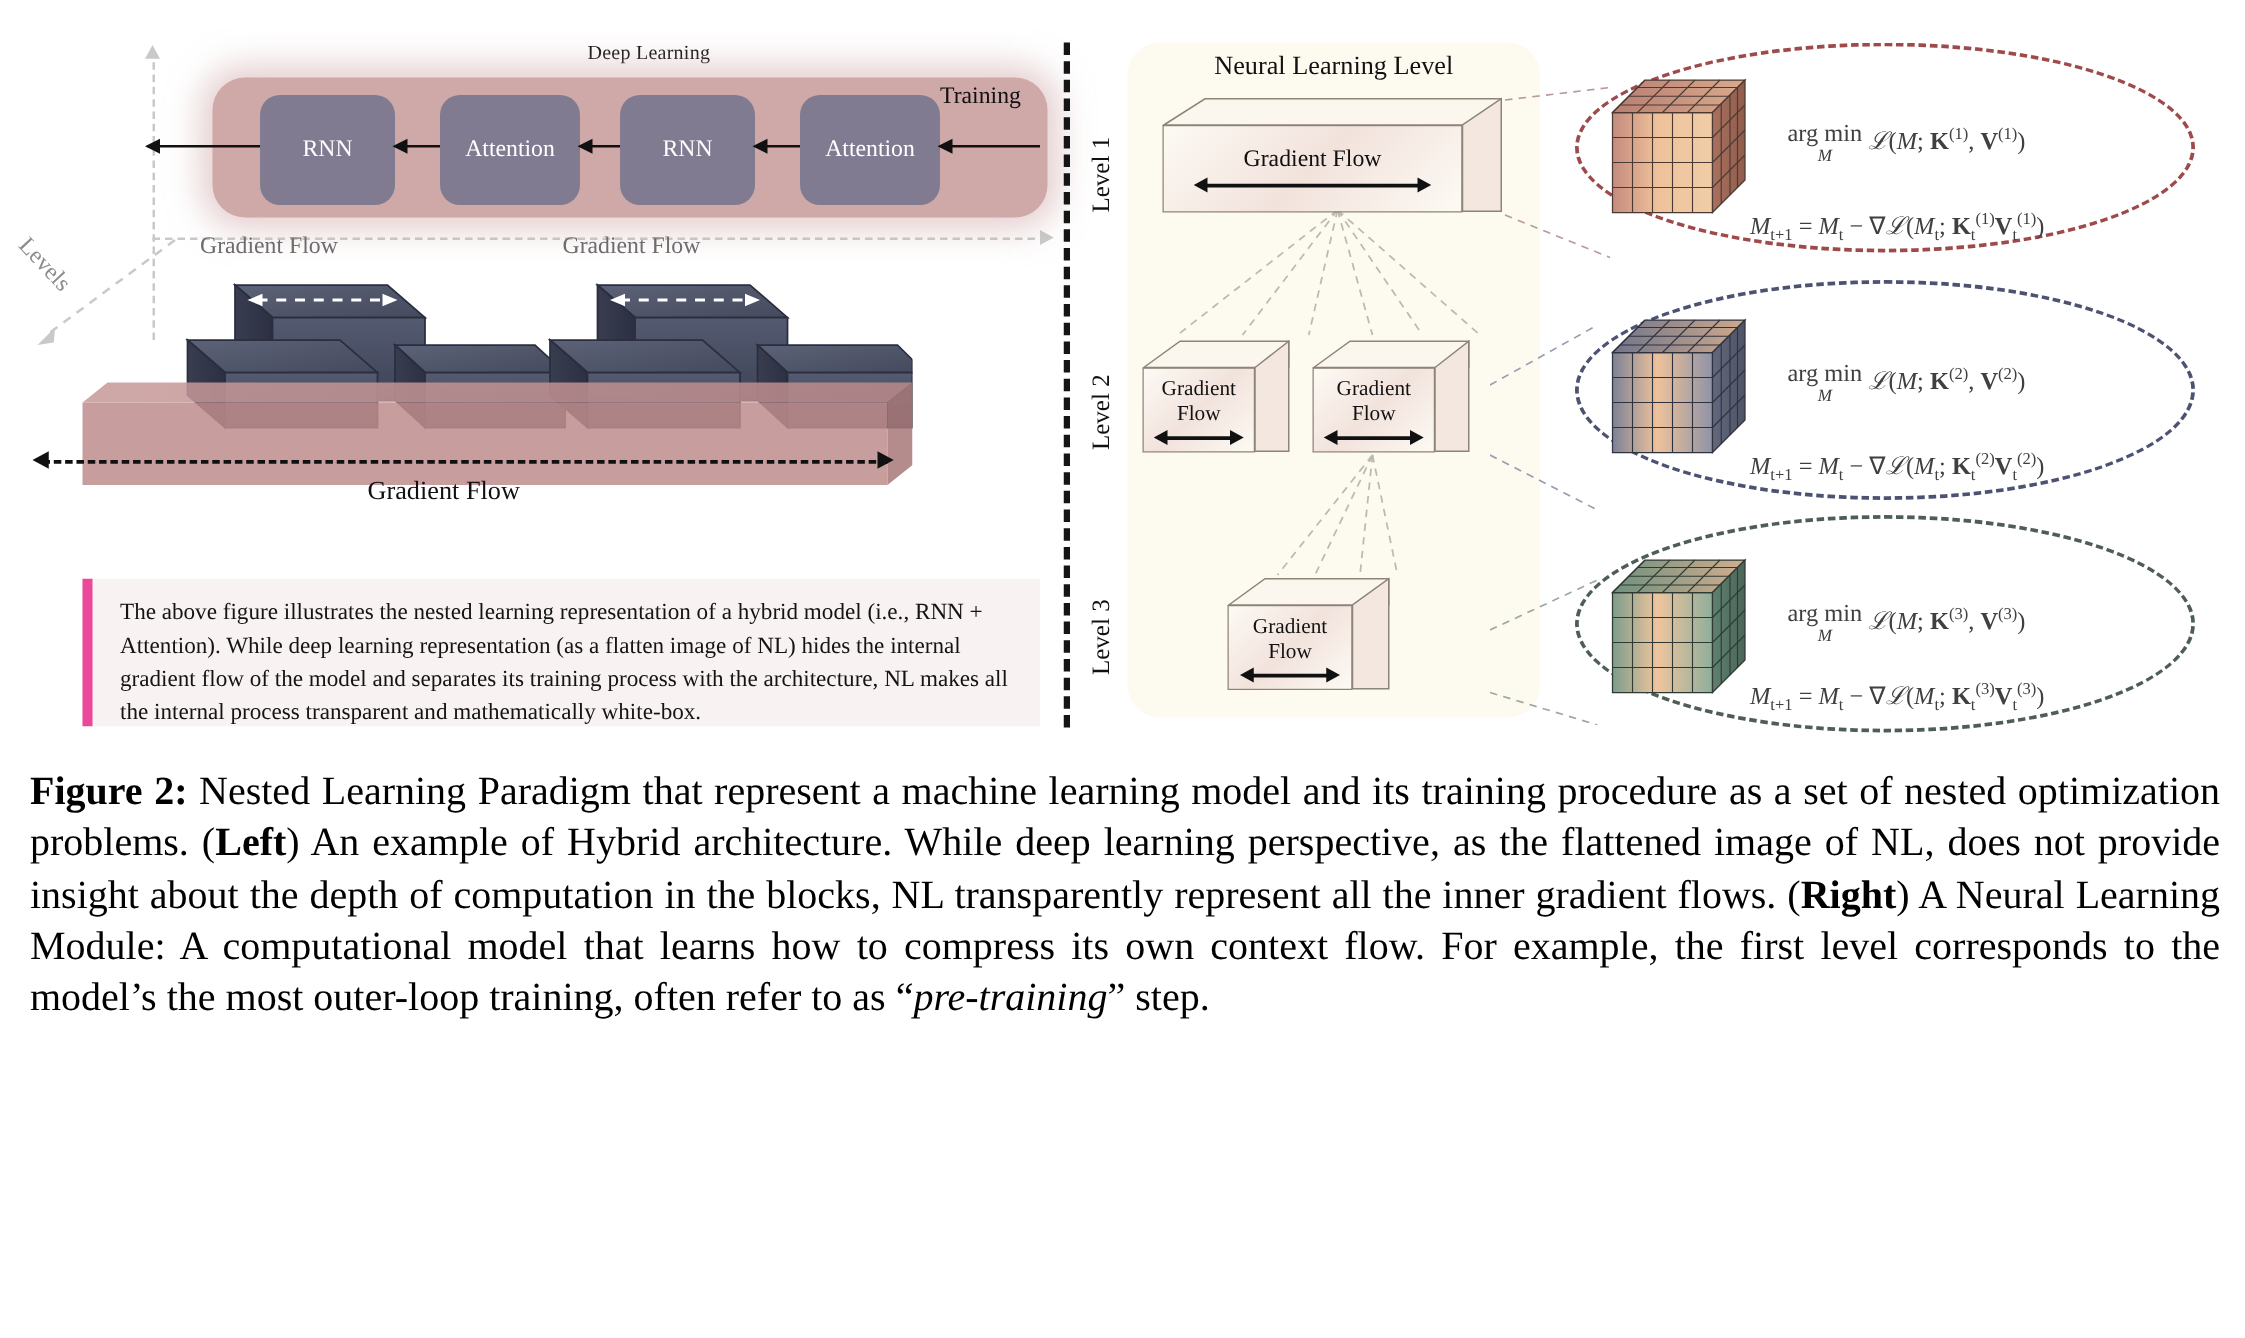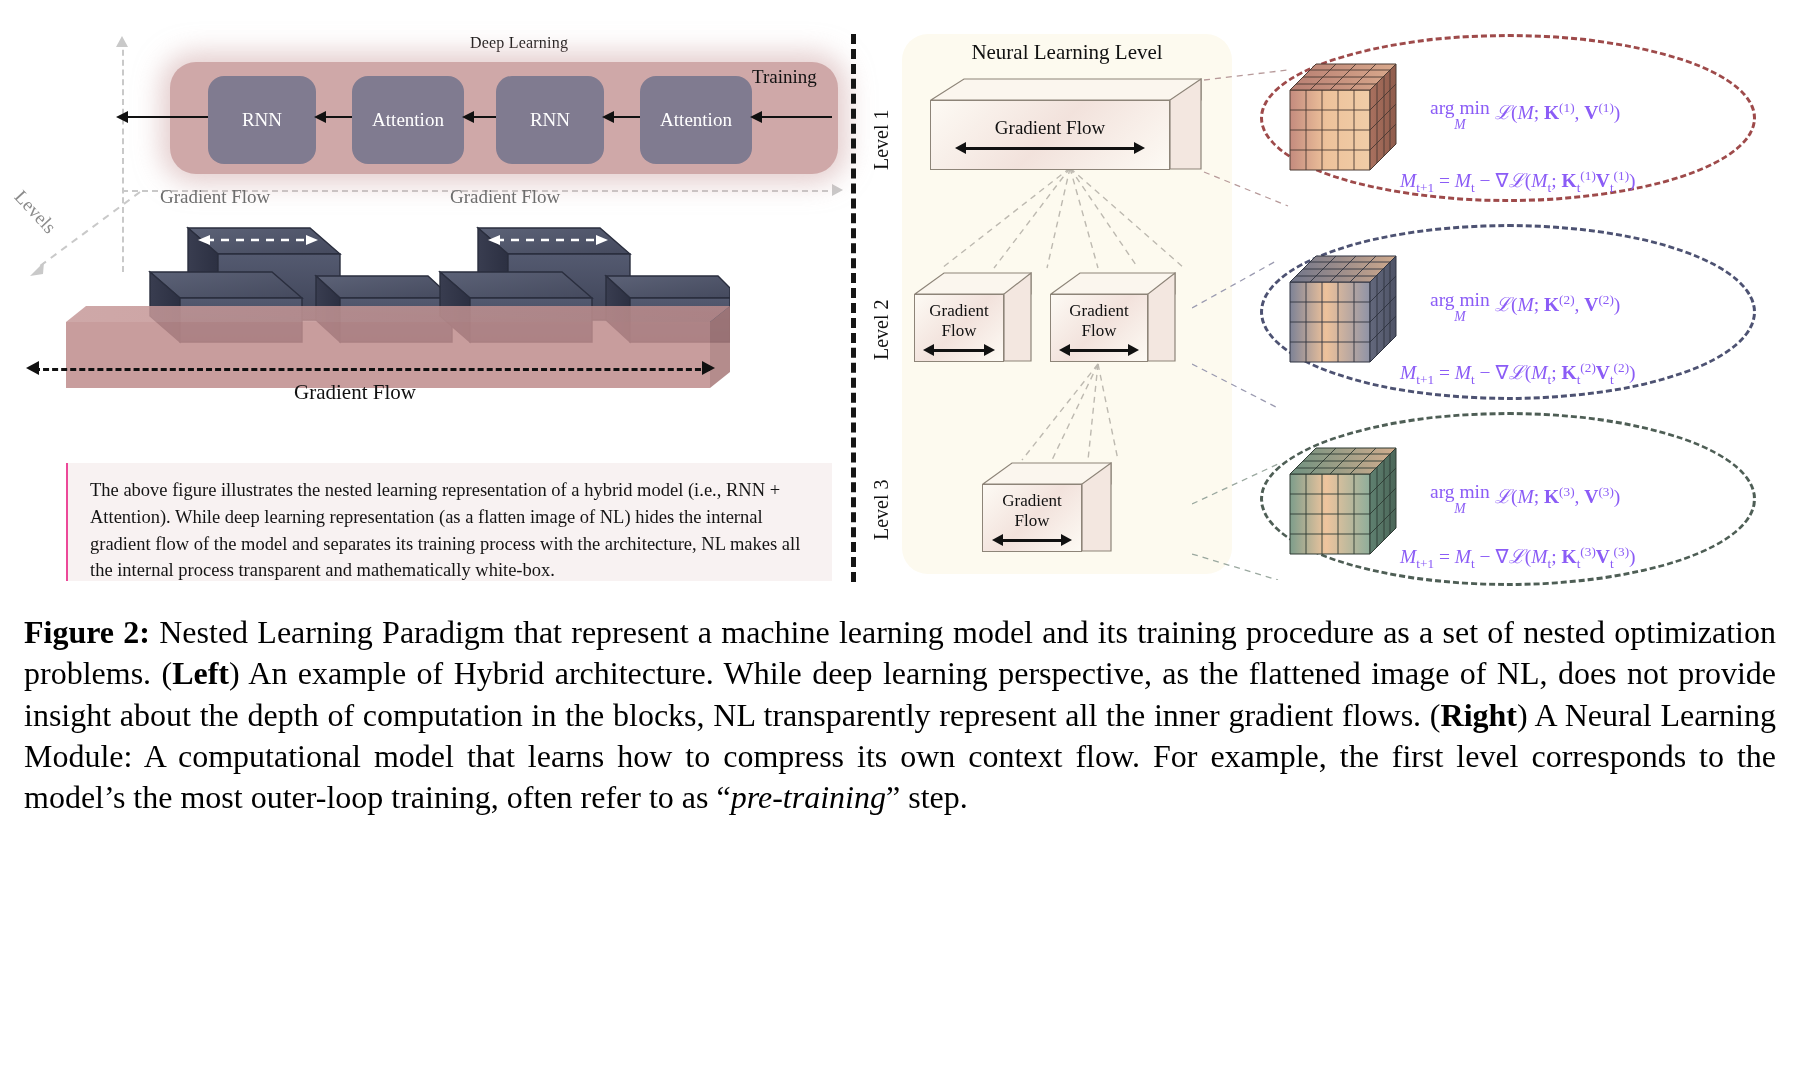--- a/index.html
+++ b/index.html
@@ -60,21 +60,21 @@
 
   
   #scene{left:10px;top:210px;width:720px;height:180px;}
   .gf-cap{font-size:19px;color:#6d6d6d;}
   #gf-cap-1{left:160px;top:186px;}
   #gf-cap-2{left:450px;top:186px;}
 
   
   #note-box{
     left:66px;top:463px;width:766px;height:118px;
-    background:#f8f2f2;border-left:2px solid #ec4899;
+    background:#f8f2f2;border-left:8px solid #ec4899;
     box-sizing:border-box;padding:14px 22px 10px 22px;
   }
   #note-text{font-size:18.5px;line-height:1.45;color:#141414;}
 
   #gf-bottom-label{left:294px;top:380px;font-size:21px;}
   #gf-bottom-arrow{left:34px;top:368px;width:676px;height:3px;border-top:3px dashed #111;}
   #gf-bottom-arrow-l{left:26px;top:361px;width:0;height:0;
     border-top:7px solid transparent;border-bottom:7px solid transparent;border-right:13px solid #111;}
   #gf-bottom-arrow-r{left:702px;top:361px;width:0;height:0;
     border-top:7px solid transparent;border-bottom:7px solid transparent;border-left:13px solid #111;}
@@ -120,21 +120,21 @@
   #box-l2a{left:52px;top:272px;width:118px;height:90px;}
   #box-l2b{left:188px;top:272px;width:126px;height:90px;}
   #box-l3{left:120px;top:462px;width:130px;height:90px;}
 
   
   .ell{position:absolute;border-radius:50%;}
   #ell1{left:398px;top:34px;width:490px;height:162px;border:3px dashed #9e4a4a;}
   #ell2{left:398px;top:224px;width:490px;height:170px;border:3px dashed #4d5272;}
   #ell3{left:398px;top:412px;width:490px;height:168px;border:3px dashed #4e5e55;}
 
-  .formula{position:absolute;font-size:19px;color:#8b5cf6;white-space:nowrap;}
+  .formula{position:absolute;font-size:19px;color:#404040;white-space:nowrap;}
   .fml-top{font-size:19.5px;}
   .fml-bot{font-size:19.5px;margin-left:36px;}
   .mathcal{font-family:"Liberation Serif",serif;font-style:italic;}
   sup.idx{font-size:.68em;vertical-align:super;}
   sub.idx{font-size:.68em;vertical-align:sub;}
   .bf{font-weight:bold;}
   .argmin{display:inline-block;text-align:center;vertical-align:middle;line-height:1;}
   .argmin .u{display:block;font-size:.7em;}
 
   

